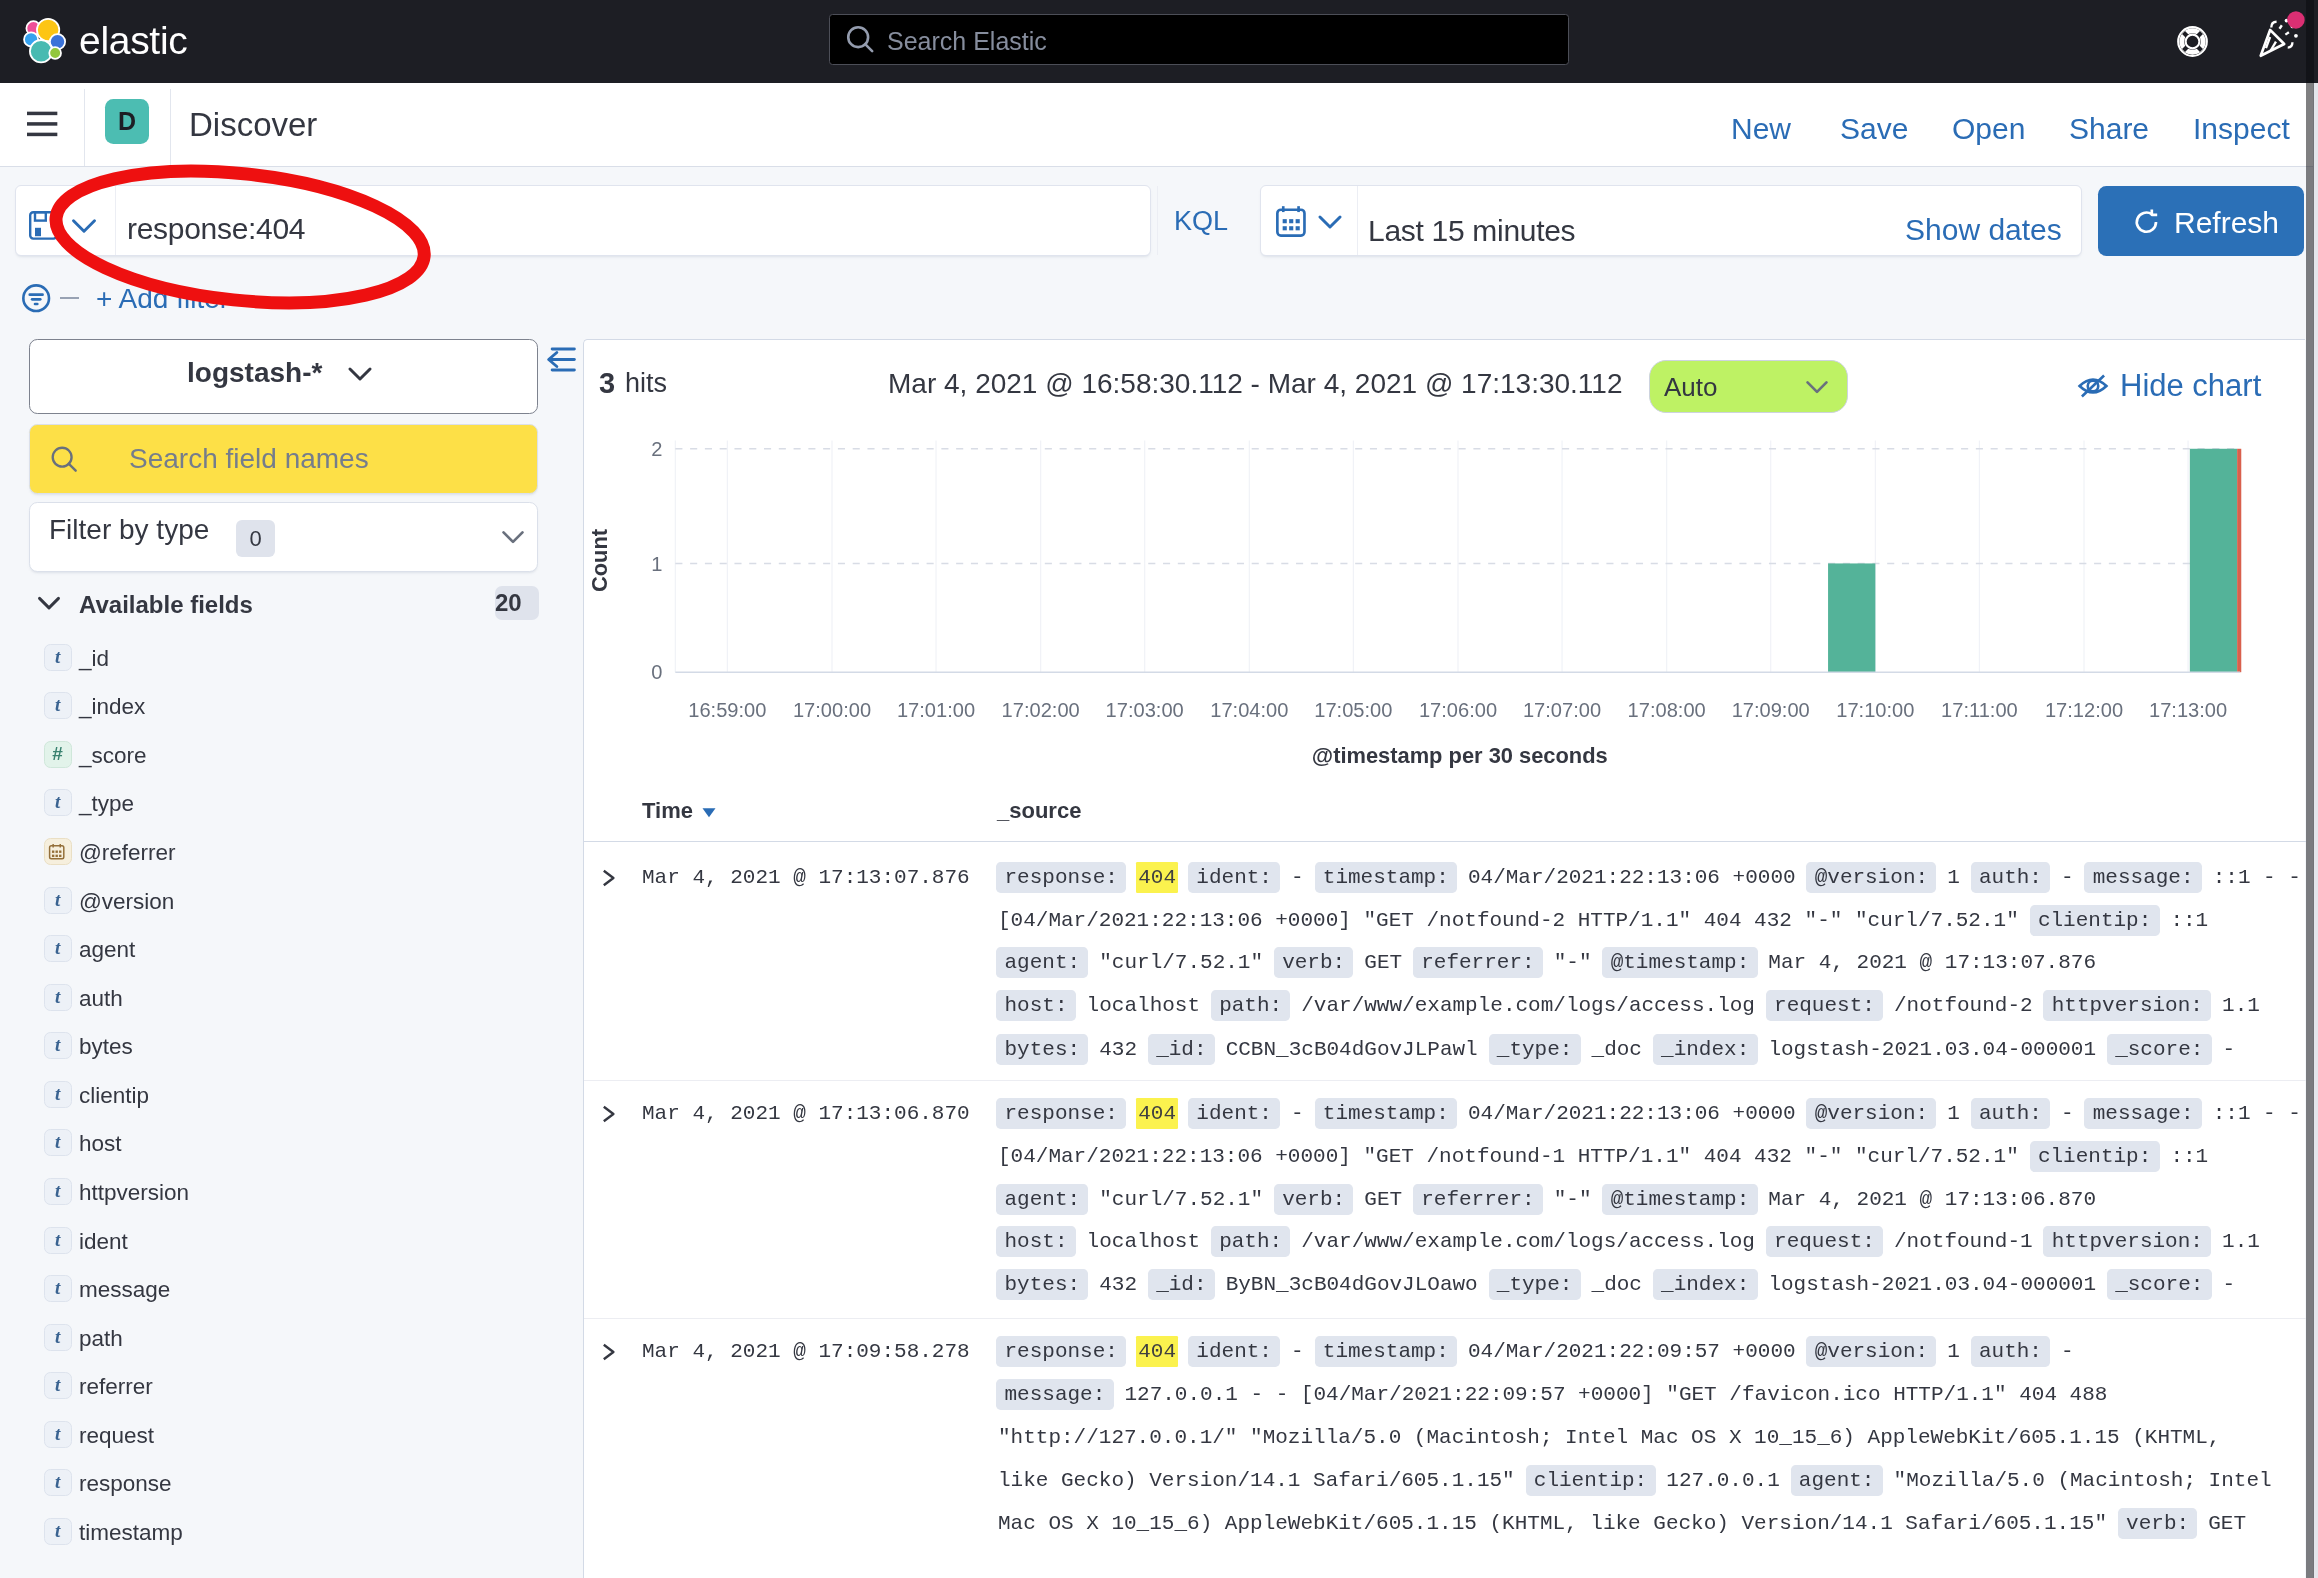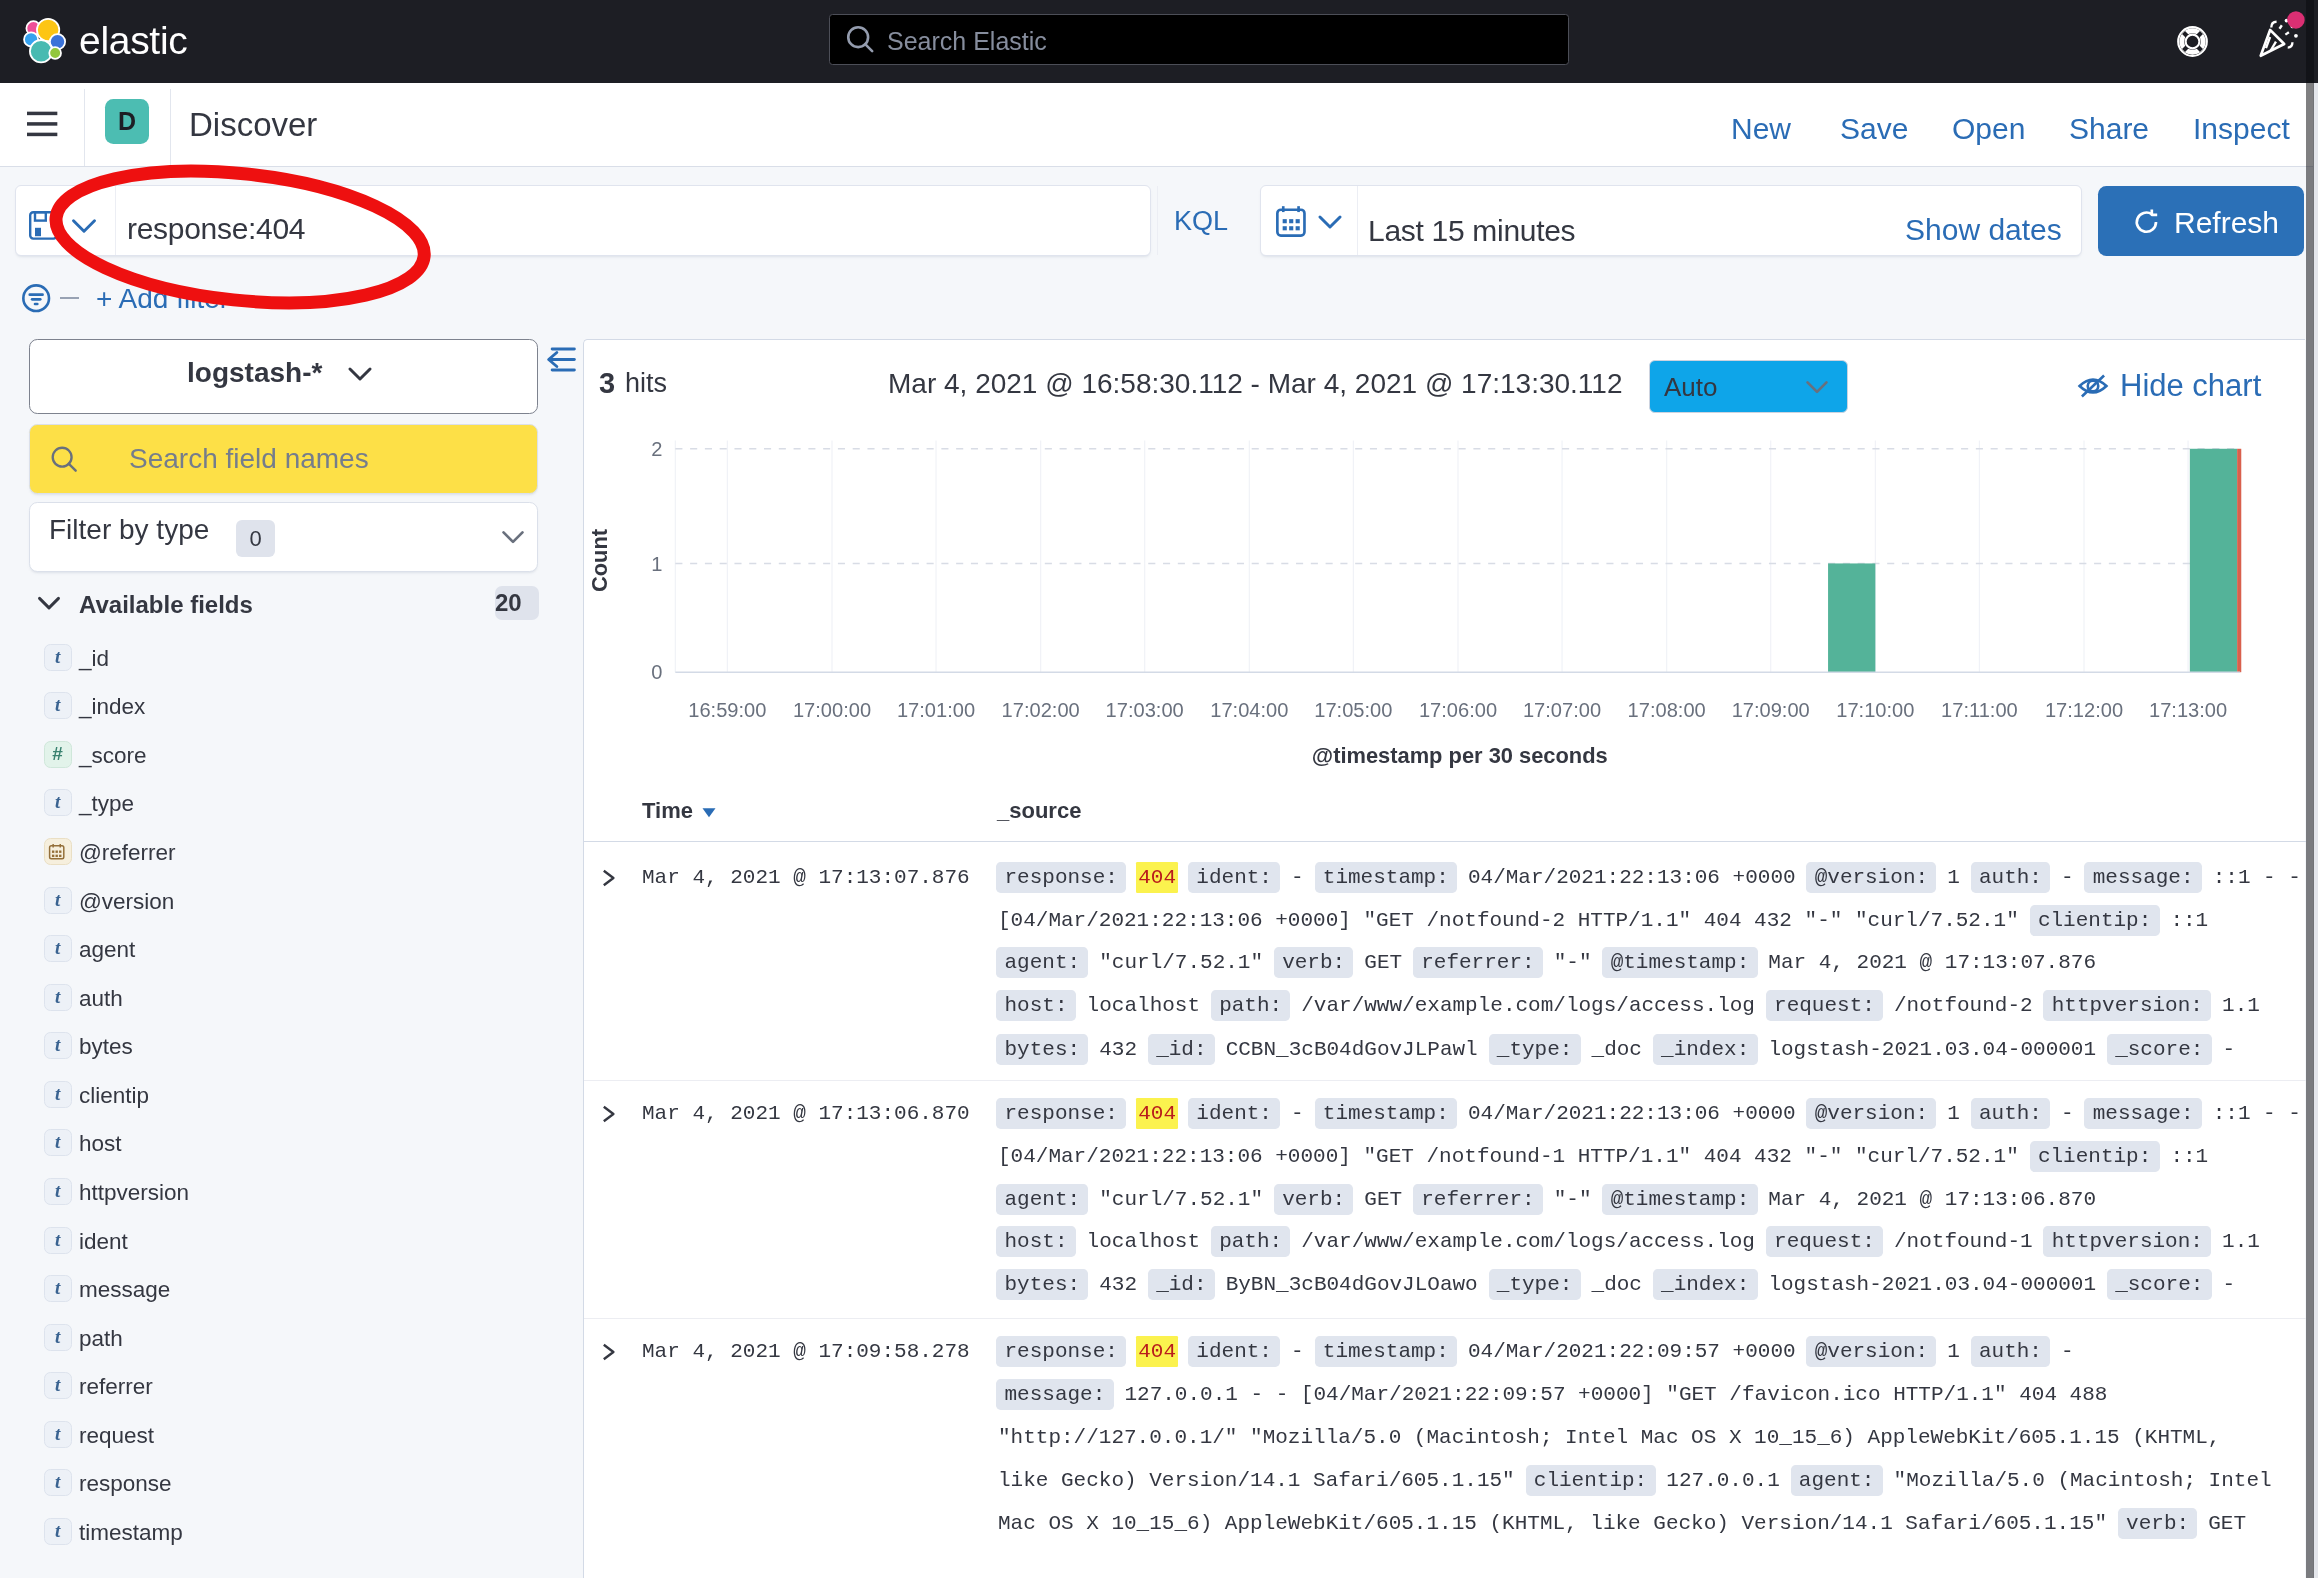--- a/index.html
+++ b/index.html
@@ -45,31 +45,31 @@
 #avh .cnt{position:absolute;left:495px;top:586px;width:44px;height:34px;background:#dfe3ec;border-radius:7px;text-align:left;line-height:34px;font-size:24px;color:#343741;font-weight:bold}
 .fitem{position:absolute;left:46px;width:532px;height:25px}
 .fbadge{position:absolute;left:-2.4px;top:-1.2px;width:28px;height:27px;border-radius:6.5px;background:#edf1f7;border:1.2px solid #dde3ed;color:#3a6391;text-align:center;line-height:24px;font-size:19px;font-family:"Liberation Serif",serif;font-style:italic;font-weight:bold}
 .fname{position:absolute;left:33px;top:1.2px;font-size:22.5px;color:#343741;line-height:25px}
 
 #panel{position:absolute;left:583px;top:339px;width:1722px;height:1240px;background:#fff;border-left:1.2px solid #d3dae6;border-top:1.2px solid #d3dae6;border-radius:4.7px 0 0 0}
 
 #hits3{position:absolute;left:15px;top:27px;font-size:29px;font-weight:bold}
 #hitsw{position:absolute;left:41px;top:28px;font-size:27px;color:#343741}
 #trange{position:absolute;left:304px;top:28px;font-size:28px;color:#343741}
-#autobox{position:absolute;left:1065px;top:20px;width:199px;height:53px;background:#0ea5e9;border:1.2px solid #cdd3df;border-radius:6px}
+#autobox{position:absolute;left:1065px;top:20px;width:199px;height:53px;background:#bef264;border:1.2px solid #cdd3df;border-radius:17px}
 #autobox .lbl{position:absolute;left:14px;top:10.6px;font-size:26px;color:#343741}
 #hidechart{position:absolute;left:1536px;top:28px;font-size:31px;color:#2a6cb5}
 
 .thdr{position:absolute;left:0;width:1722px;height:1.2px;background:#d3dae6}
 #th-time{position:absolute;left:58px;top:458px;font-size:22px;font-weight:bold;color:#343741}
 #th-source{position:absolute;left:413px;top:458px;font-size:22px;font-weight:bold;color:#343741}
 .ln{position:absolute;left:414px;white-space:nowrap;font-family:"Liberation Mono",monospace;font-size:21px;color:#343741;line-height:43px;height:43px}
 .tmx{position:absolute;left:58px;white-space:nowrap;font-family:"Liberation Mono",monospace;font-size:21px;color:#343741;line-height:43px;height:43px}
 .b{background:#e0e5ee;border-radius:4.7px;padding:4.1px 8.3px;margin:0 -1.8px;}
-mark{background:#fbf24e;color:#b91c1c;padding:4.1px 2.4px;border-radius:1.2px;margin:0 -1.2px}
+mark{background:#fbf24e;color:#404040;padding:4.1px 2.4px;border-radius:1.2px;margin:0 -1.2px}
 .rsep{position:absolute;left:0;width:1722px;height:1.2px;background:#ecedf2}
 
 #sbthumb{position:absolute;left:2306px;top:0;width:7.7px;height:1578px;background:rgba(10,10,14,0.52);z-index:60}
 #sbgut{position:absolute;left:2313px;top:83px;width:5.3px;height:1496px;background:#e4e6eb;z-index:59}
 svg{position:absolute;overflow:visible}
 </style>
 </head>
 <body>
 <div id="pagebg"></div>
 

